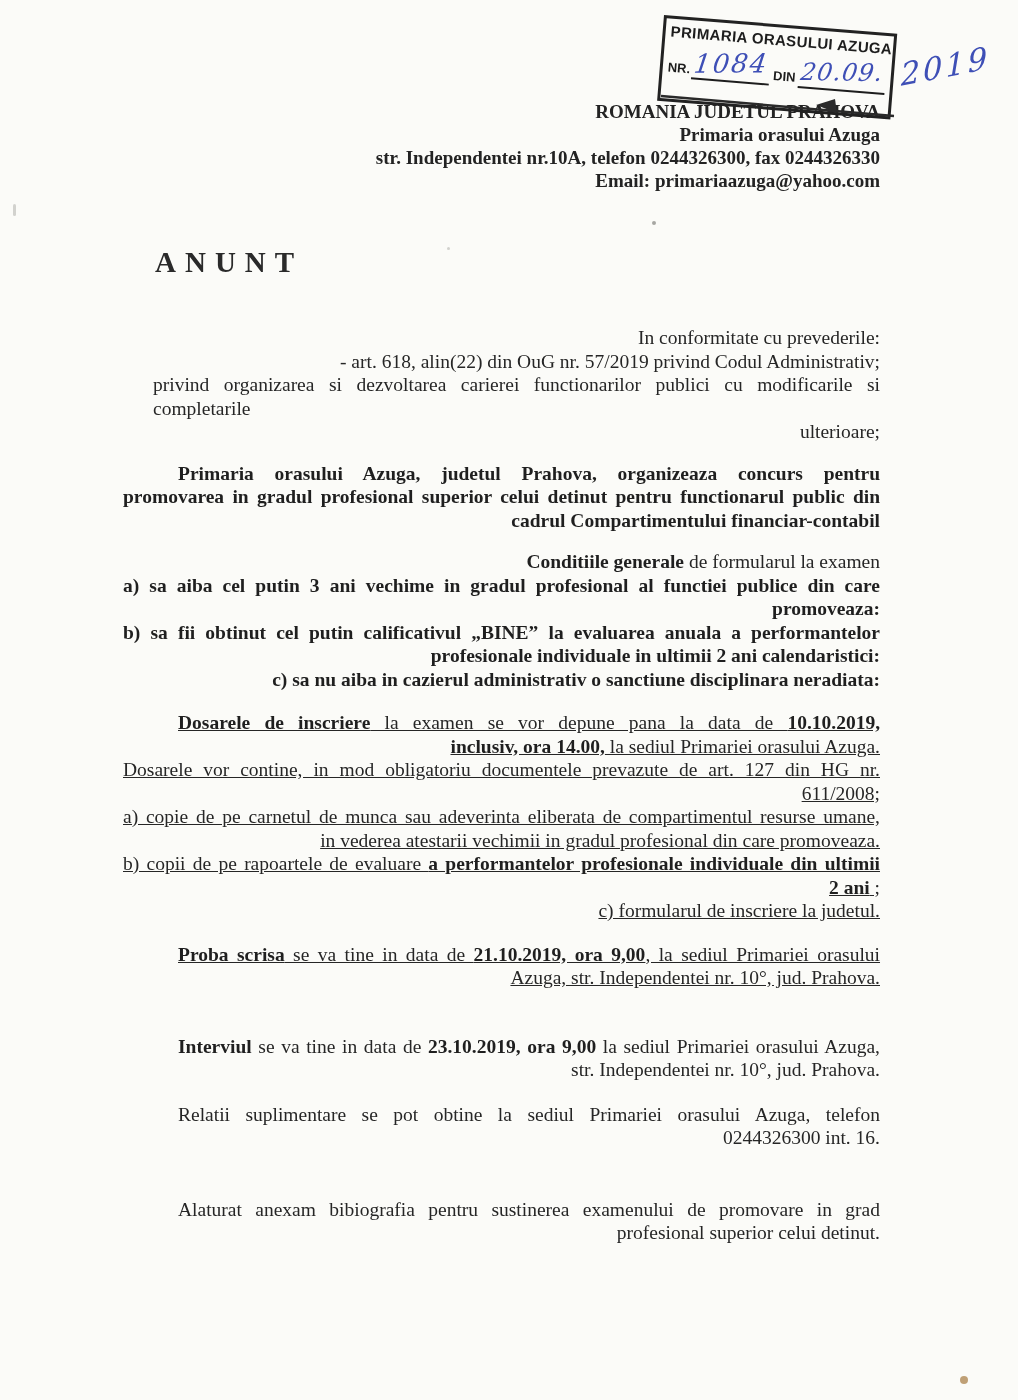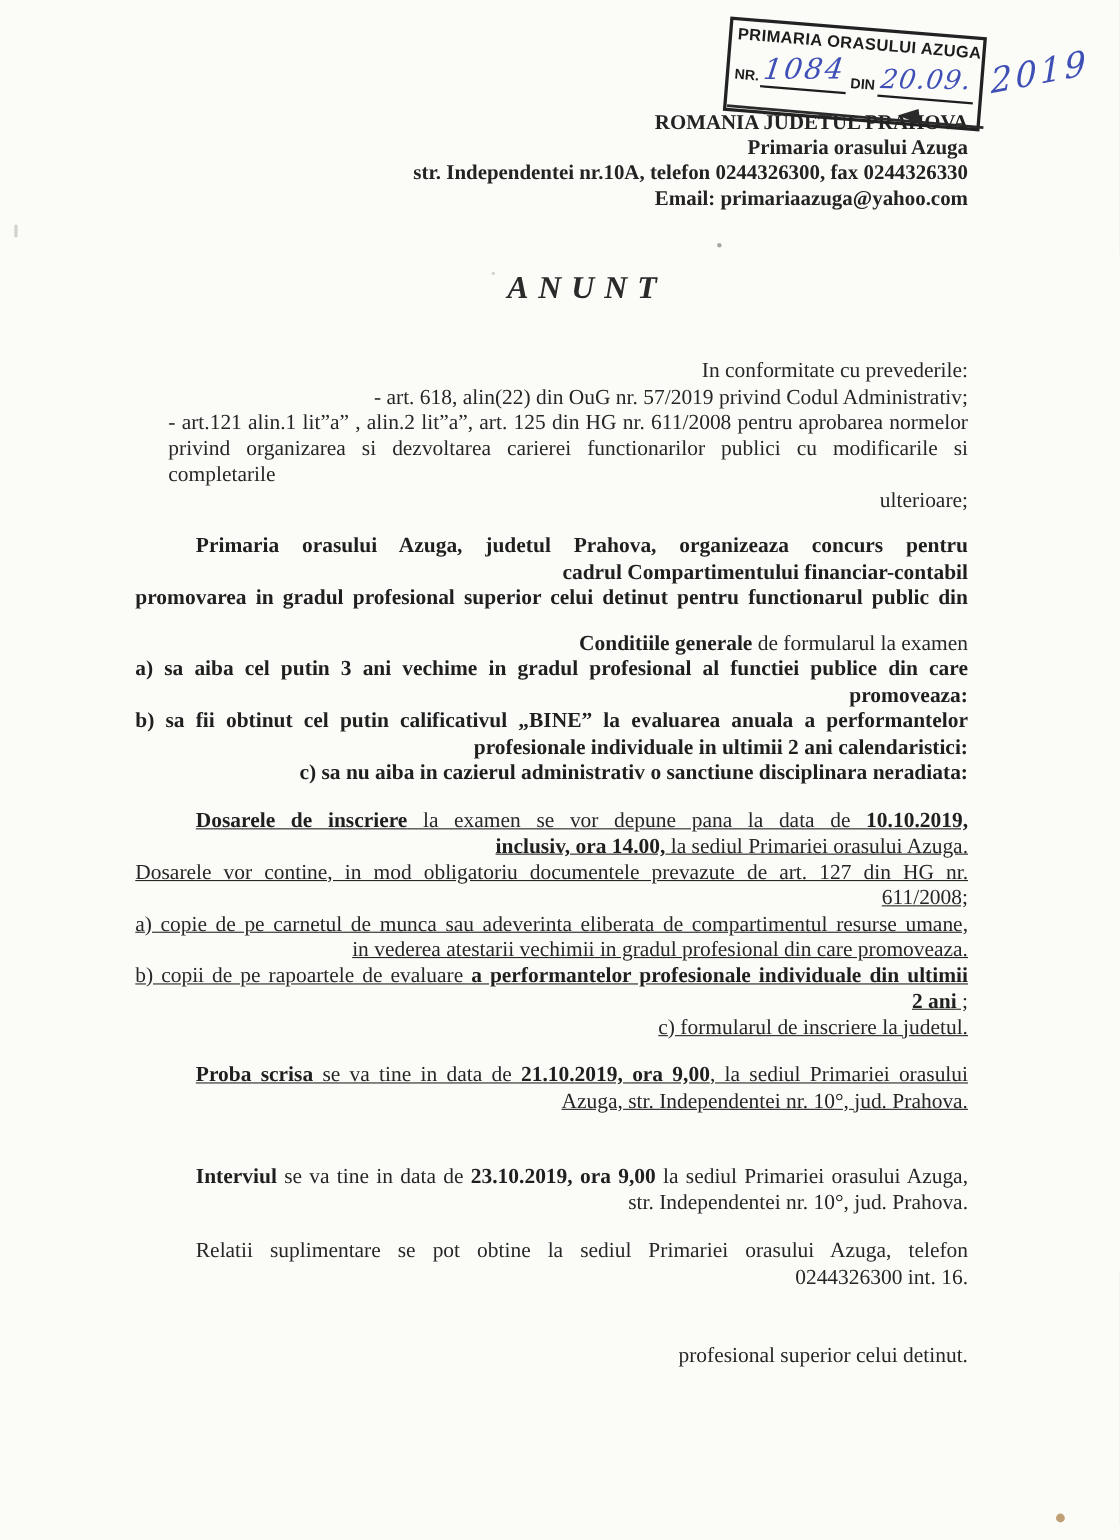--- a/index.html
+++ b/index.html
@@ -2,21 +2,21 @@
 <html><head>
 <meta charset="utf-8">
 <style>
   html,body{margin:0;padding:0;background:#e8e8e6;}
   .page{position:relative;width:1018px;height:1400px;background:#fbfbf8;overflow:hidden;
         font-family:"Liberation Serif",serif;color:#262626;}
   
   .header{margin:100px 138px 0 123px;text-align:right;font-weight:bold;}
   .header div{font-size:19px;line-height:23px;color:#232323;}
   
-  .title{margin:54px 138px 0 123px;text-align:center;font-style:italic;}
+  .title{margin:54px 138px 0 123px;text-align:left;}
   .title span{position:relative;left:32px;font-weight:bold;font-size:29px;letter-spacing:9px;color:#2a2a2a;}
   
   .content{margin:47px 138px 0 123px;}
   .line{font-size:19.5px;line-height:23.5px;white-space:nowrap;}
   .wrapok{white-space:normal;text-align:right;}
   .jl{white-space:normal;text-align:justify;text-align-last:justify;}
   .ind{text-indent:55px;}
   .blk-art{margin-left:30px;}
   .m18{margin-top:18px;} .m20{margin-top:20px;text-decoration:underline;} .m21{margin-top:21px;}
   .m45{margin-top:45px;} .m48{margin-top:48px;}
@@ -78,29 +78,28 @@
 
   <div class="title">
     <span>ANUNT</span>
   </div>
 
   <div class="content">
     <div class="line ind wrapok"><span>In conformitate cu prevederile:</span></div>
     <div class="line ind wrapok"><span>- art. 618, alin(22) din OuG nr. 57/2019 privind Codul Administrativ;</span></div>
 
     <div class="blk-art">
-      <div class="line jl"><span>- art.121 alin.1 lit”a” , alin.2 lit”a”, art. 125 din HG nr. 611/2008 pentru aprobarea normelor</span></div>
       <div class="line jl"><span>privind organizarea si dezvoltarea carierei functionarilor publici cu modificarile si completarile</span></div>
       <div class="line wrapok"><span>ulterioare;</span></div>
     </div>
 
     <div class="m18">
       <div class="line jl ind"><span class="seg-b">Primaria orasului Azuga, judetul Prahova, organizeaza concurs pentru</span></div>
+      <div class="line jl"><span class="seg-b">promovarea in gradul profesional superior celui detinut pentru functionarul public din</span></div>
       <div class="line wrapok"><span class="seg-b">cadrul Compartimentului financiar-contabil</span></div>
-      <div class="line jl"><span class="seg-b">promovarea in gradul profesional superior celui detinut pentru functionarul public din</span></div>
     </div>
 
     <div class="m18">
       <div class="line ind wrapok"><span class="seg-b">Conditiile generale</span><span> de formularul la examen</span></div>
       <div class="line jl"><span class="seg-b">a) sa aiba cel putin 3 ani vechime in gradul profesional al functiei publice din care</span></div>
       <div class="line wrapok"><span class="seg-b">promoveaza:</span></div>
       <div class="line jl"><span class="seg-b">b) sa fii obtinut cel putin calificativul „BINE” la evaluarea anuala a performantelor</span></div>
       <div class="line wrapok"><span class="seg-b">profesionale individuale in ultimii 2 ani calendaristici:</span></div>
       <div class="line wrapok"><span class="seg-b">c) sa nu aiba in cazierul administrativ o sanctiune disciplinara neradiata:</span></div>
     </div>
@@ -126,20 +125,21 @@
       <div class="line jl ind"><span class="seg-b">Interviul</span><span> se va tine in data de </span><span class="seg-b">23.10.2019, ora 9,00</span><span> la sediul Primariei orasului Azuga,</span></div>
       <div class="line wrapok"><span>str. Independentei nr. 10°, jud. Prahova.</span></div>
     </div>
 
     <div class="m21">
       <div class="line jl ind"><span>Relatii suplimentare se pot obtine la sediul Primariei orasului Azuga, telefon</span></div>
       <div class="line wrapok"><span>0244326300 int. 16.</span></div>
     </div>
 
     <div class="m48">
+      <div class="line jl ind"><span>Alaturat anexam bibiografia pentru sustinerea examenului de promovare in grad</span></div>
       <div class="line wrapok"><span>profesional superior celui detinut.</span></div>
     </div>
   </div>
 
   <div class="speck sp1"></div>
   <div class="speck sp2"></div>
   <div class="speck sp3"></div>
   <div class="speck sp4"></div>
 </div>
 

